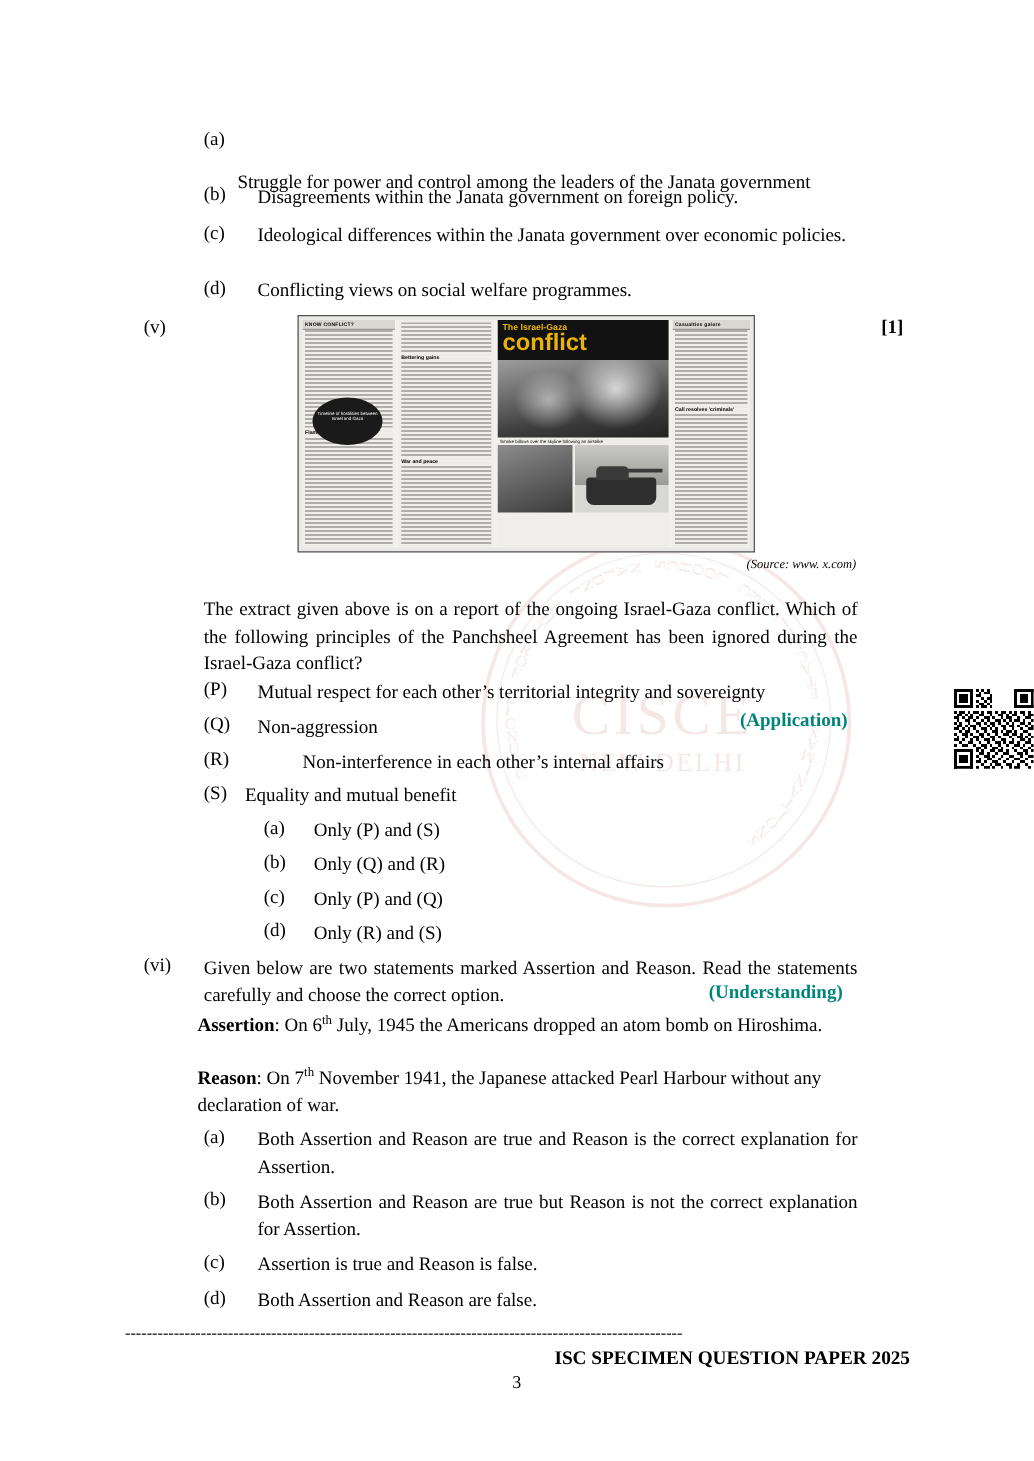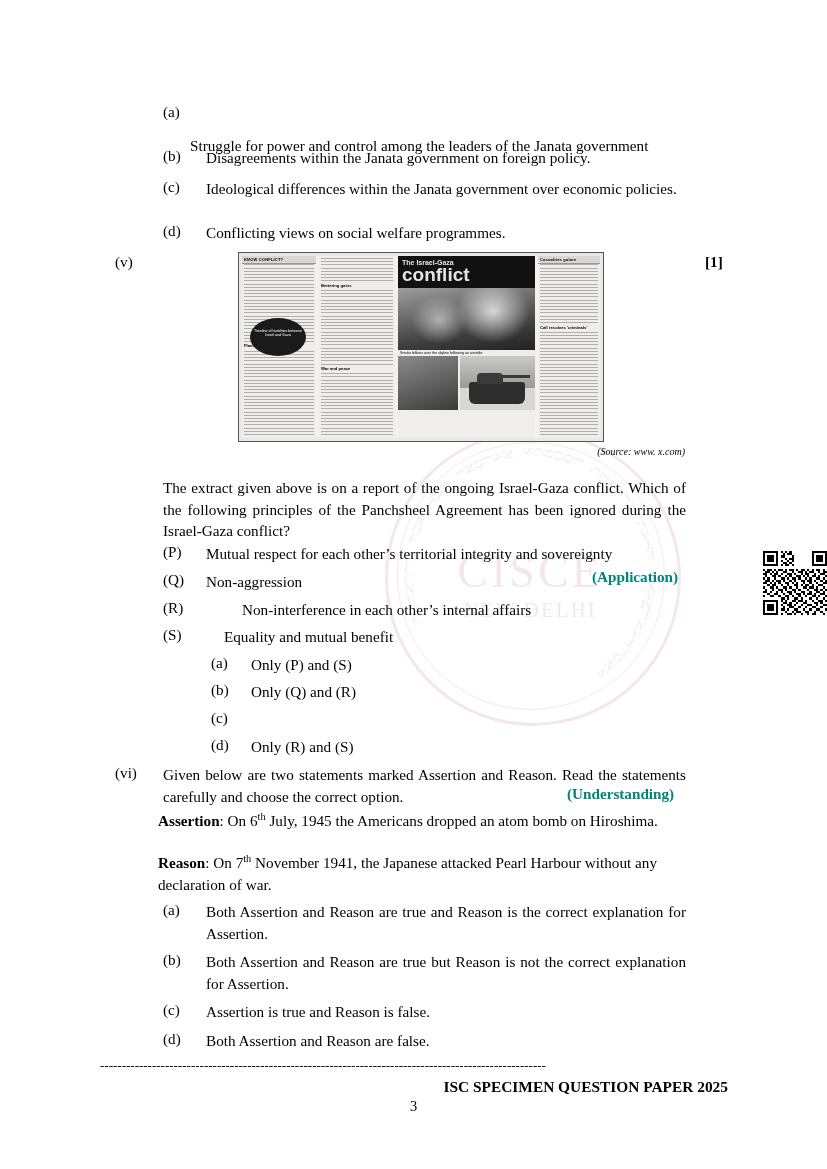--- a/index.html
+++ b/index.html
@@ -184,21 +184,21 @@
     font-size: 3.6px;
     text-align: center;
     padding-top: 11px;
     box-sizing: border-box;
     line-height: 1.25;
     font-family: "Liberation Sans", sans-serif;
   }
   .title-band {
     position: relative;
     background: #111;
-    color: #e5e5e5;
+    color: #eab308;
     padding: 3px 4px 4px 4px;
     z-index: 2;
   }
   .title-band .t1 {
     font-size: 7px;
     font-weight: bold;
     font-family: "Liberation Sans", sans-serif;
   }
   .title-band .t2 {
     font-size: 19px;
@@ -686,29 +686,30 @@
   <div class="opt-label" style="left:163px; top:543px;">(P)</div>
   <div class="blk" style="left:206px; top:543px; width:480px;">Mutual respect for each other’s territorial integrity and sovereignty</div>
 
   <div class="opt-label" style="left:163px; top:571px;">(Q)</div>
   <div class="blk" style="left:206px; top:571px; width:480px;">Non-aggression</div>
 
   <div class="opt-label" style="left:163px; top:599px;">(R)</div>
   <div class="blk" style="left:206px; top:599px; width:480px;margin-left:36px;">Non-interference in each other’s internal affairs</div>
 
   <div class="opt-label" style="left:163px; top:626px;">(S)</div>
-  <div class="blk" style="left:224px; top:626px; width:480px;">Equality and mutual benefit</div>
+  <div class="blk" style="left:196px; top:626px; width:480px;">Equality and mutual benefit</div>
 
   <div class="opt-label" style="left:211px; top:654px;">(a)</div>
   <div class="blk" style="left:251px; top:654px; width:400px;">Only (P) and (S)</div>
 
   <div class="opt-label" style="left:211px; top:681px;">(b)</div>
   <div class="blk" style="left:251px; top:681px; width:400px;">Only (Q) and (R)</div>
 
   <div class="opt-label" style="left:211px; top:709px;">(c)</div>
+  <div class="blk" style="left:251px; top:709px; width:400px;">Only (P) and (Q)</div>
 
   <div class="opt-label" style="left:211px; top:736px;">(d)</div>
   <div class="blk" style="left:251px; top:736px; width:400px;">Only (R) and (S)</div>
 
   <div class="marker" style="left:115px; top:764px;">(vi)</div>
   <div class="blk just" style="left:163px; top:764px; width:523px;">Given below are two statements marked Assertion and Reason. Read the statements carefully and choose the correct option.</div>
   <div class="blk teal" style="left:567px; top:783px;">(Understanding)</div>
 
   <div class="blk" style="left:158px; top:810px; width:530px;">
     <span class="bold">Assertion</span><span>: On 6</span><sup>th</sup><span> July, 1945 the Americans dropped an atom bomb on Hiroshima.</span>

